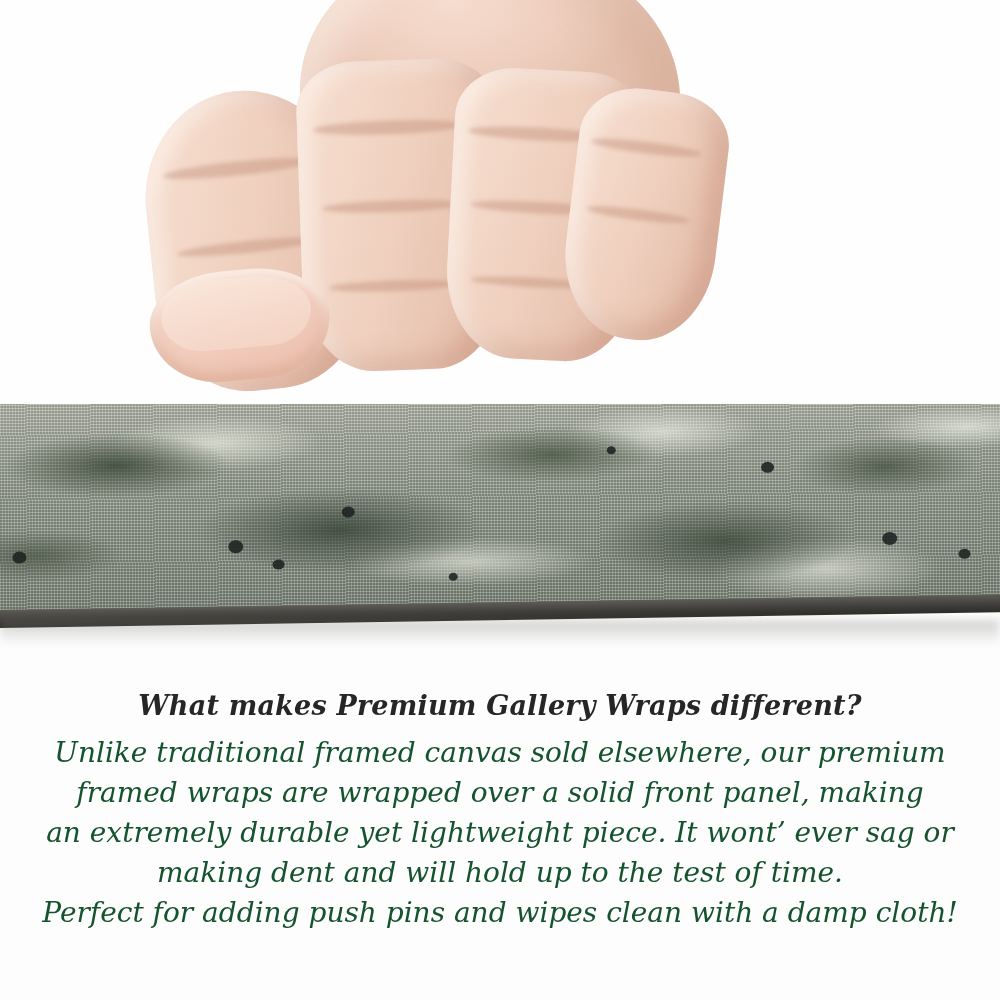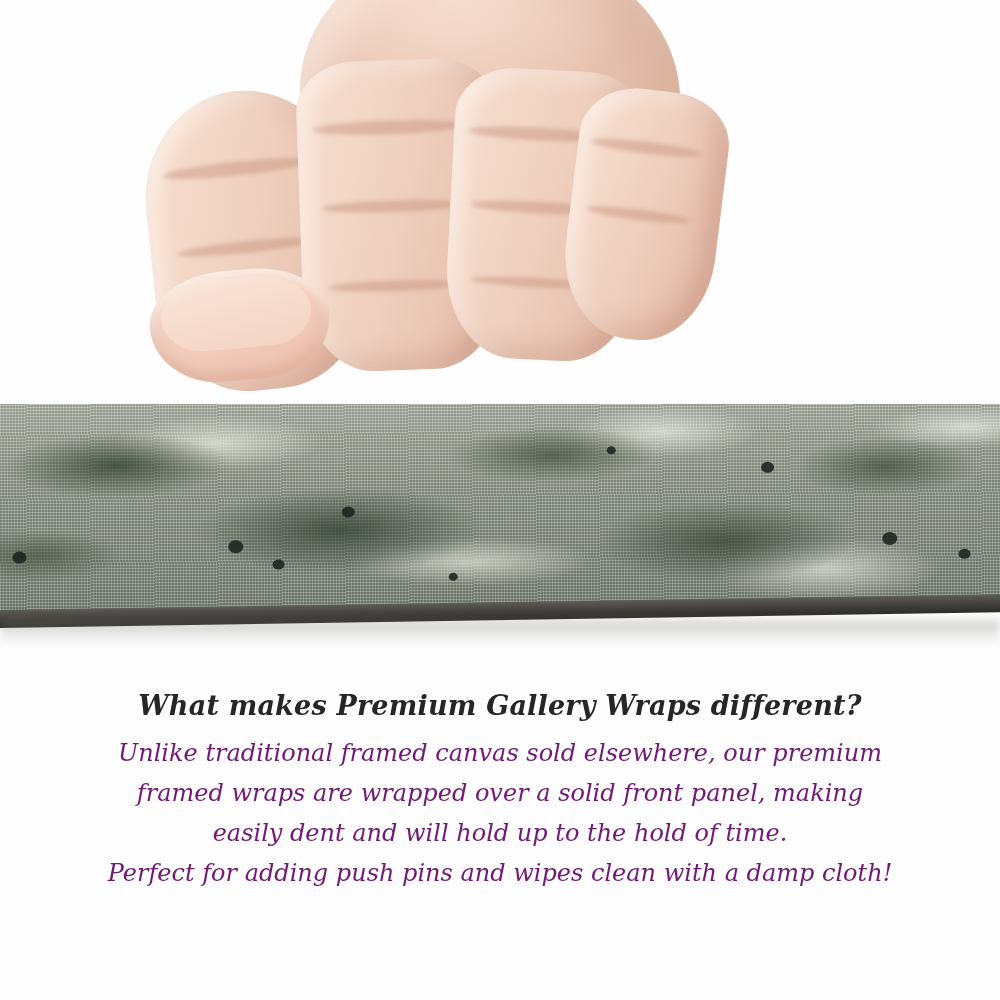--- a/index.html
+++ b/index.html
@@ -183,23 +183,23 @@
 
   .caption-heading {
     font-size: 27px;
     font-weight: 700;
     letter-spacing: .2px;
     margin-bottom: 12px;
     color: #262626;
   }
 
   .caption-line {
-    font-size: 24px;
+    font-size: 28px;
     line-height: 40px;
-    color: #701a75;
+    color: #14532d;
     font-style: italic;
   }
 
   .caption-line.last {
   }
 </style>
 </head>
 <body>
 
 <div class="product-card">
@@ -251,17 +251,18 @@
     </div>
 
     <div class="canvas-shadow"></div>
   </div>
 
   <div class="caption">
     <div class="caption-heading">What makes Premium Gallery Wraps different?</div>
 
     <div class="caption-line">Unlike traditional framed canvas sold elsewhere, our premium</div>
     <div class="caption-line">framed wraps are wrapped over a solid front panel, making</div>
-    <div class="caption-line">easily dent and will hold up to the hold of time.</div>
+    <div class="caption-line">an extremely durable yet lightweight piece. It wont’ ever sag or</div>
+    <div class="caption-line">making dent and will hold up to the test of time.</div>
     <div class="caption-line last">Perfect for adding push pins and wipes clean with a damp cloth!</div>
   </div>
 
 </div>
 
 </body></html>

